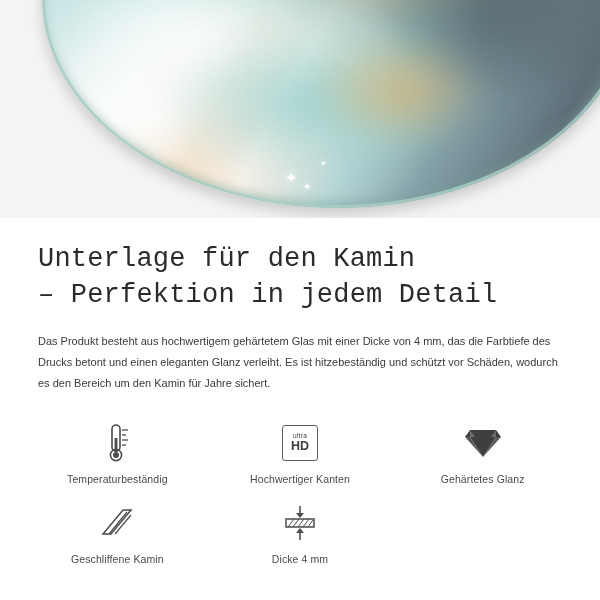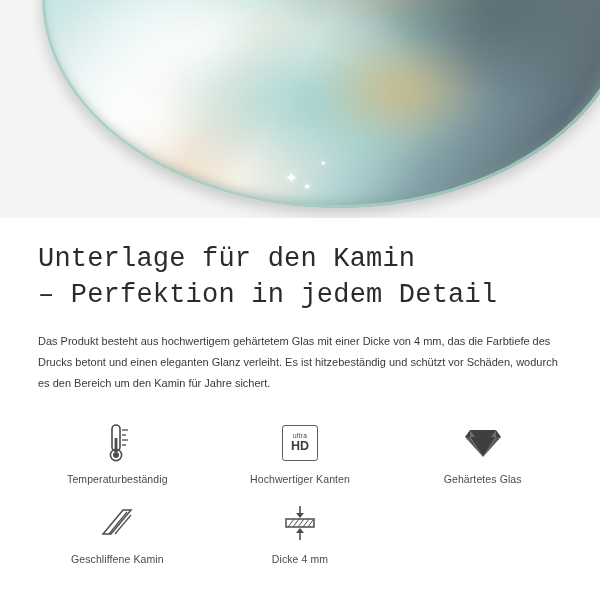--- a/index.html
+++ b/index.html
@@ -217,21 +217,21 @@
       <div class="ico">
         <svg width="42" height="36" viewBox="0 0 42 36">
           <path d="M8 12 L21 32 L34 12 Z" fill="#3f3f3f"></path>
           <path d="M3 12 L39 12 L34 5 L8 5 Z" fill="#3f3f3f"></path>
           <path d="M3 12 L21 32 L8 12 Z" fill="#5a5a5a"></path>
           <path d="M34 12 L21 32 L39 12 Z" fill="#5a5a5a"></path>
           <path d="M8 5 L13 12 L8 12 Z" fill="#6d6d6d"></path>
           <path d="M34 5 L29 12 L34 12 Z" fill="#6d6d6d"></path>
         </svg>
       </div>
-      <div class="cap">Gehärtetes Glas</div>
+      <div class="cap">Gehärtetes Glanz</div>
     </div>
 
     <div class="feature">
       <div class="ico">
         <svg width="40" height="34" viewBox="0 0 40 34">
           <path d="M6 28 L26 4 L34 4 L14 28 Z" fill="none" stroke="#4d4d4d" stroke-width="1.5"></path>
           <line x1="12" y1="28" x2="30" y2="6" stroke="#4d4d4d" stroke-width="1.2"></line>
           <line x1="18" y1="28" x2="34" y2="9" stroke="#4d4d4d" stroke-width="1.2"></line>
         </svg>
       </div>

